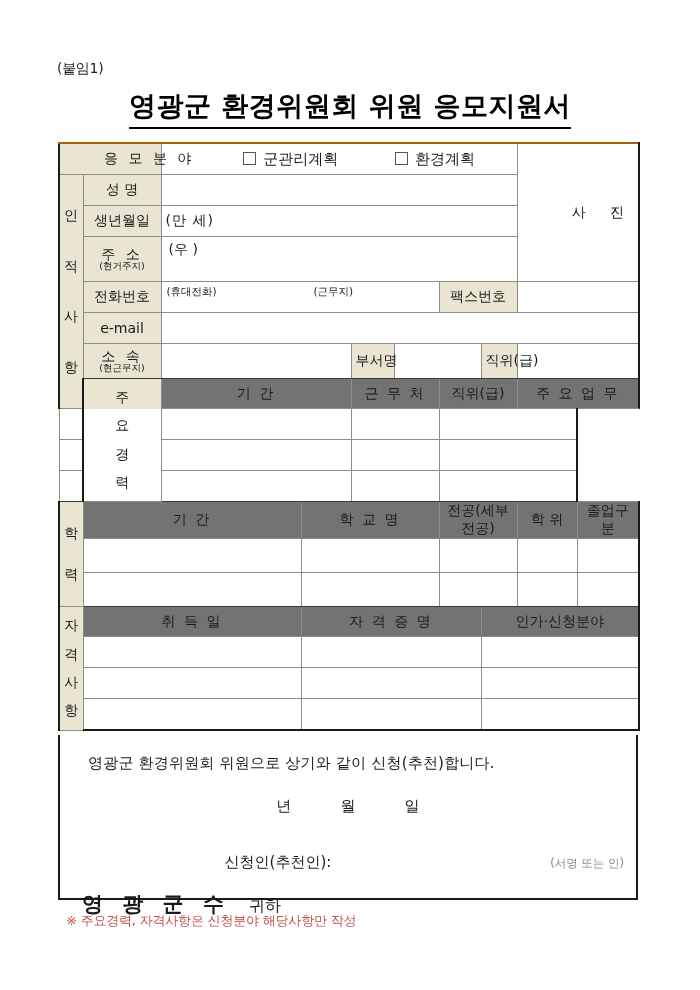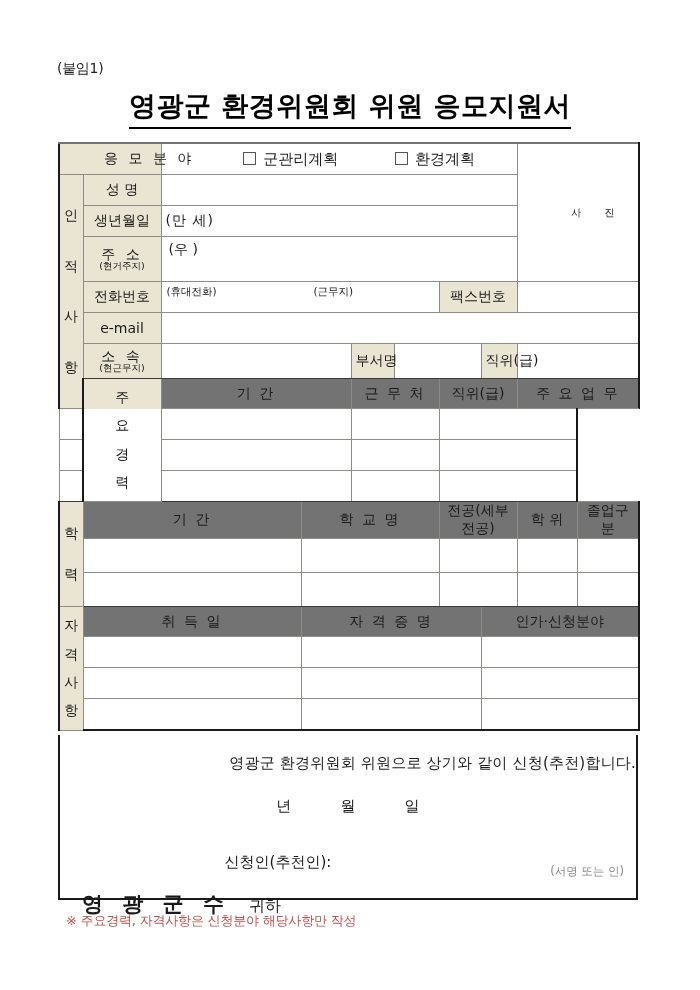--- a/index.html
+++ b/index.html
@@ -102,21 +102,21 @@
   .vert-inner {
     display: flex;
     flex-direction: column;
     align-items: center;
     justify-content: space-evenly;
     height: 100%;
     line-height: 1.35;
   }
   .vert-inner span { display: block; }
 
-  .outer-edge-top td { border-top: 2px solid #737373; padding-left: 44px; }
+  .outer-edge-top td { border-top: 2px solid #a16207; padding-left: 44px; }
   .outer-l { border-left: 2px solid #1a1a1a !important; }
   .outer-r { border-right: 2px solid #1a1a1a !important; }
   .outer-b { border-bottom: 2px solid #1a1a1a !important; }
   .sec-b { border-bottom: 1.6px solid #3a3a3a !important; }
   .sec-t { border-top: 1.6px solid #3a3a3a !important; }
   .spread3 { letter-spacing: 3px; }
 
   .chk-cell {
     text-align: center;
     font-size: 15px;
@@ -126,22 +126,22 @@
     width: 11px;
     height: 11px;
     border: 1.2px solid #555;
     margin-right: 7px;
     vertical-align: -1px;
     background: #fff;
   }
   .chk-item { display: inline-block; margin: 0 26px; }
 
   .photo-cell {
-    text-align: center;
-    font-size: 10px;
+    text-align: right;
+    font-size: 14px;
     letter-spacing: 10px;
     vertical-align: middle;
     border-radius: 29px;
   }
 
   .age-note {
     display: block;
     padding-right: 22px;
     font-size: 14px;
     letter-spacing: 1px;
@@ -175,24 +175,25 @@
     left: 58px;
     top: 735px;
     width: 580px;
     height: 165px;
     border: 2px solid #1a1a1a;
     border-top: none;
     box-sizing: border-box;
     background: #fff;
   }
   .decl-line1 {
-    text-align: right;
+    text-align: left;
     font-size: 15px;
     margin-top: 19px;
     letter-spacing: 0.2px;
+    padding-left: 28px;
   }
   .decl-date {
     text-align: center;
     font-size: 15px;
     margin-top: 24px;
     letter-spacing: 0.2px;
   }
   .decl-date span { margin: 0 22px; }
   .decl-applicant {
     position: relative;
@@ -200,21 +201,21 @@
     font-size: 15px;
     text-align: center;
   }
   .decl-applicant .who {
     display: inline-block;
     margin-right: 140px;
   }
   .decl-applicant .sign {
     position: absolute;
     right: 12px;
-    top: 11px;
+    top: 3px;
     font-size: 11.5px;
     color: #8a8a8a;
   }
   .decl-to {
     margin-top: 18px;
     padding-left: 22px;
     font-size: 15px;
   }
   .decl-to .gov {
     font-size: 21px;

